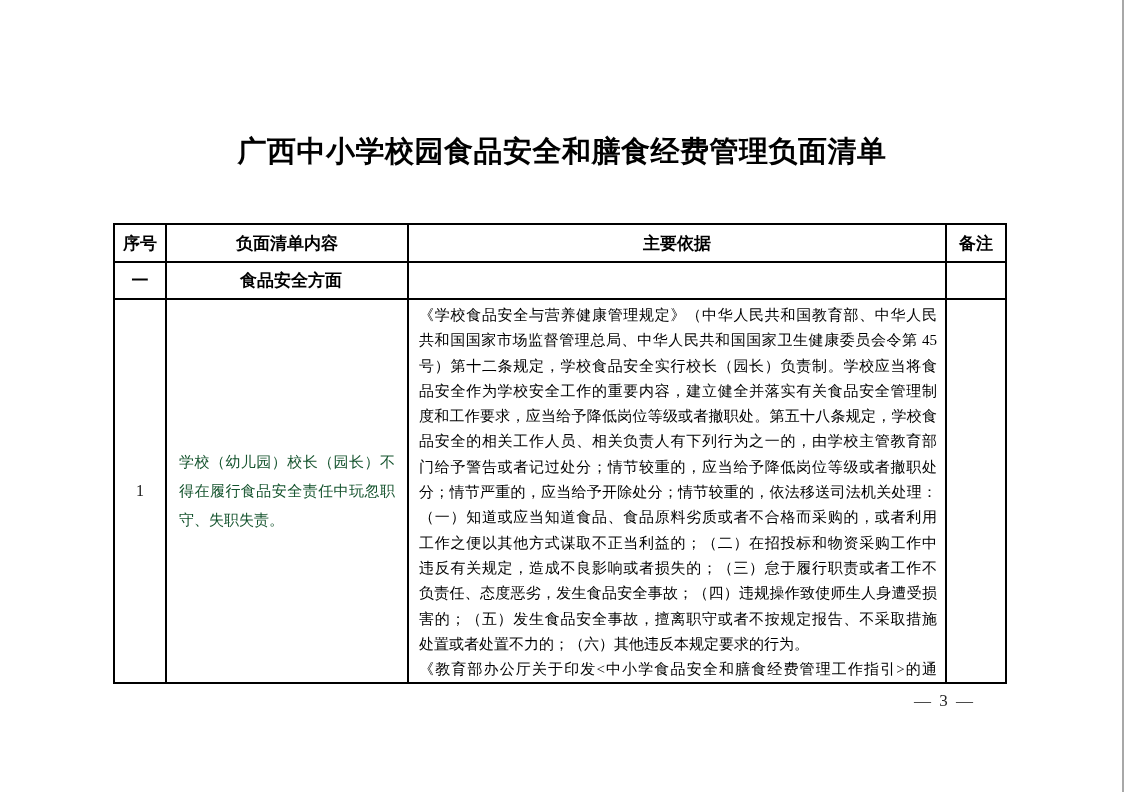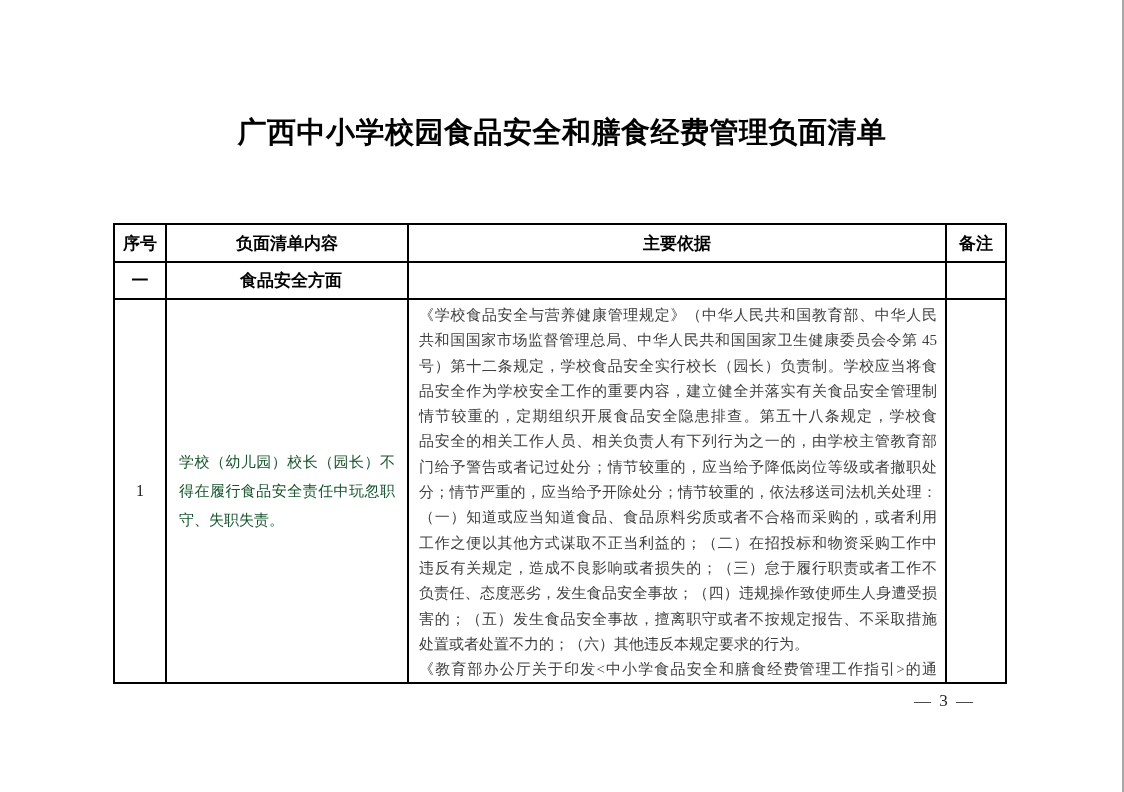--- a/index.html
+++ b/index.html
@@ -18,21 +18,21 @@
   .page-edge-right {
     position: absolute;
     top: 0;
     right: 0;
     width: 2px;
     height: 792px;
     background: #a8a8a8;
   }
   .doc-title {
     position: absolute;
-    top: 113px;
+    top: 132px;
     left: 0;
     width: 1124px;
     text-align: center;
     font-family: "Liberation Serif", serif;
     font-size: 29px;
     font-weight: bold;
     color: #000000;
     letter-spacing: 0.5px;
     white-space: nowrap;
   }
@@ -100,21 +100,21 @@
   }
   .basis-cell {
     vertical-align: top;
   }
   .basis-cell .inner { padding: 3px 8px 0 10px; }
   .basis-line {
     font-size: 15px;
     line-height: 25.3px;
     text-align: justify;
     text-align-last: justify;
-    color: #404040;
+    color: #000000;
     white-space: nowrap;
   }
   .para-end { text-align-last: left; }
 
   .page-number {
     position: absolute;
     top: 691px;
     left: 914px;
     font-family: "Liberation Serif", serif;
     font-size: 17px;
@@ -160,21 +160,21 @@
           <div class="content-line">得在履行食品安全责任中玩忽职</div>
           <div class="content-line para-end">守、失职失责。</div>
         </div>
       </td>
       <td class="basis-cell">
         <div class="inner">
           <div class="basis-line">《学校食品安全与营养健康管理规定》（中华人民共和国教育部、中华人民</div>
           <div class="basis-line">共和国国家市场监督管理总局、中华人民共和国国家卫生健康委员会令第 45</div>
           <div class="basis-line">号）第十二条规定，学校食品安全实行校长（园长）负责制。学校应当将食</div>
           <div class="basis-line">品安全作为学校安全工作的重要内容，建立健全并落实有关食品安全管理制</div>
-          <div class="basis-line">情节较重的，定期组织开展食品安全隐患排查。第五十八条规定，学校食</div>
+          <div class="basis-line">度和工作要求，应当给予降低岗位等级或者撤职处。第五十八条规定，学校食</div>
           <div class="basis-line">品安全的相关工作人员、相关负责人有下列行为之一的，由学校主管教育部</div>
           <div class="basis-line">门给予警告或者记过处分；情节较重的，应当给予降低岗位等级或者撤职处</div>
           <div class="basis-line">分；情节严重的，应当给予开除处分；情节较重的，依法移送司法机关处理：</div>
           <div class="basis-line">（一）知道或应当知道食品、食品原料劣质或者不合格而采购的，或者利用</div>
           <div class="basis-line">工作之便以其他方式谋取不正当利益的；（二）在招投标和物资采购工作中</div>
           <div class="basis-line">违反有关规定，造成不良影响或者损失的；（三）怠于履行职责或者工作不</div>
           <div class="basis-line">负责任、态度恶劣，发生食品安全事故；（四）违规操作致使师生人身遭受损</div>
           <div class="basis-line">害的；（五）发生食品安全事故，擅离职守或者不按规定报告、不采取措施</div>
           <div class="basis-line para-end">处置或者处置不力的；（六）其他违反本规定要求的行为。</div>
           <div class="basis-line">《教育部办公厅关于印发&lt;中小学食品安全和膳食经费管理工作指引&gt;的通</div>

